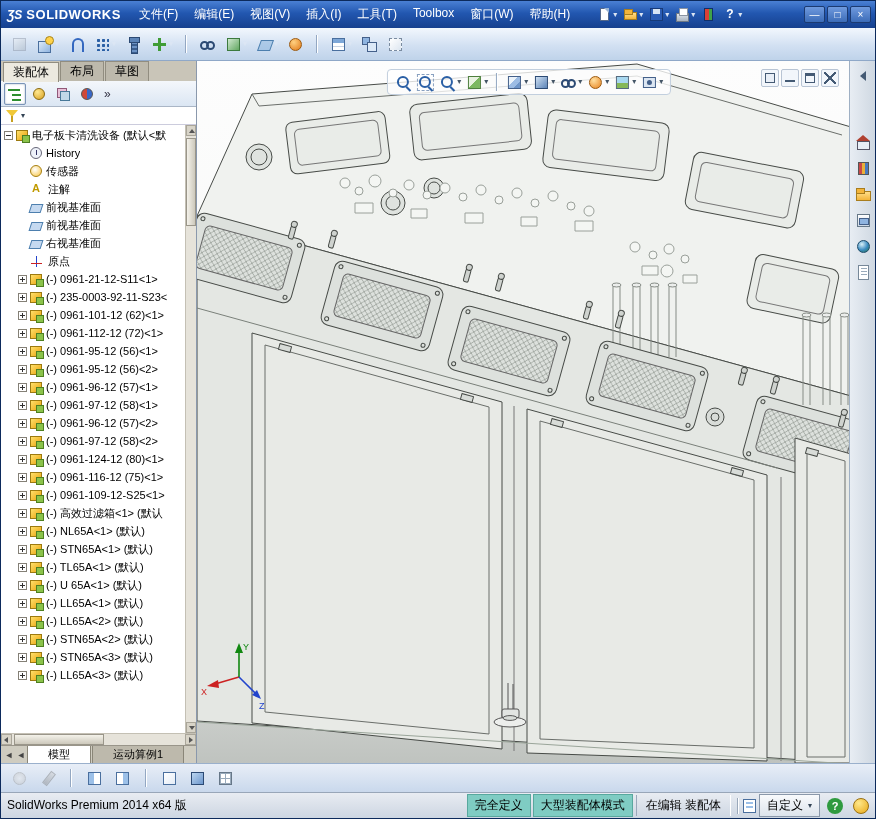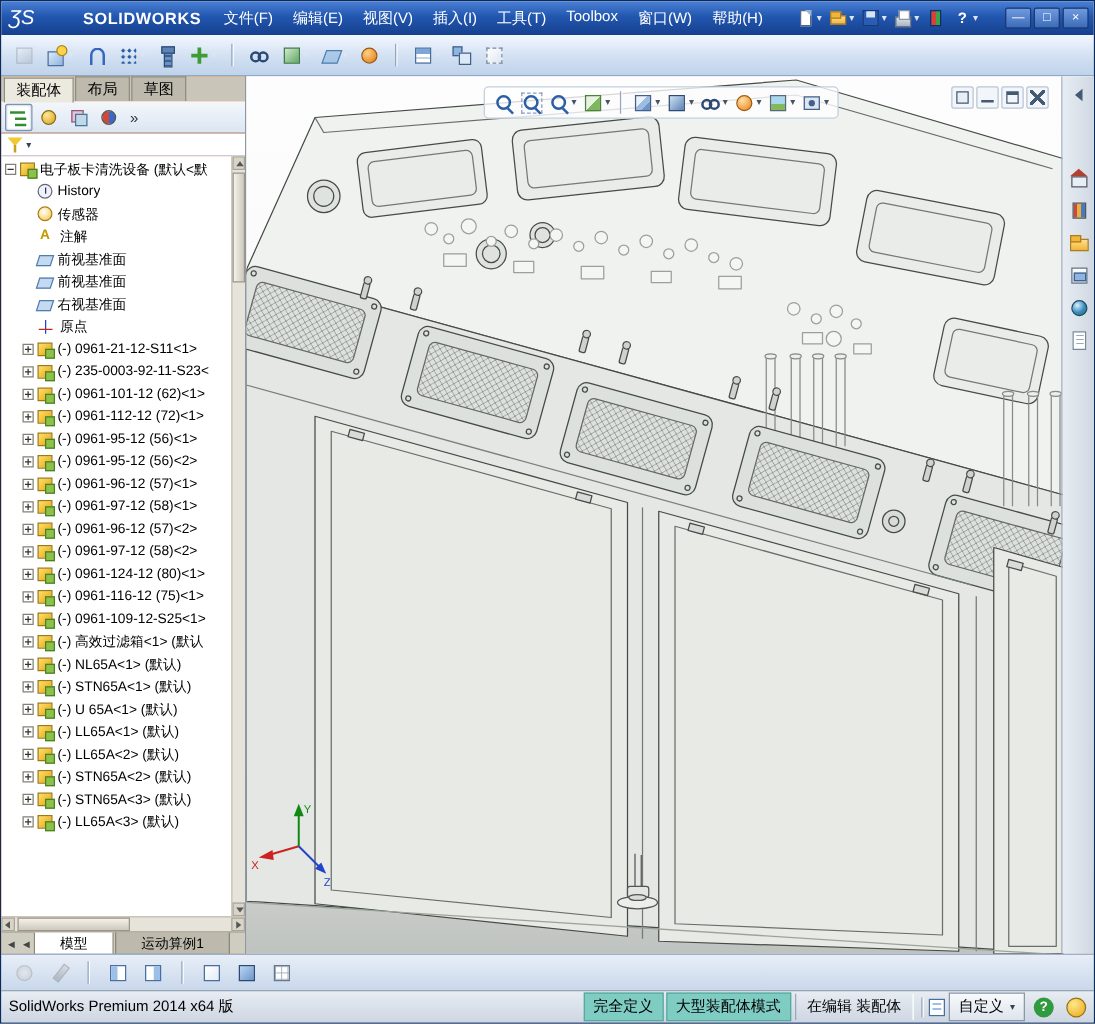--- a/index.html
+++ b/index.html
@@ -5,22 +5,22 @@
   html,body{margin:0;padding:0;background:#9aa4b2;}
   *{box-sizing:border-box;}
   .screen{position:relative;width:876px;height:819px;display:flex;flex-direction:column;
     font-family:"Liberation Sans","DejaVu Sans",sans-serif;font-size:12px;color:#000;
     border:1px solid #0c2a5c;background:#cfd8e4;overflow:hidden;}
 
   
   .titlebar{height:27px;flex:none;display:flex;align-items:center;padding:0 4px;
     background:linear-gradient(#4a80d4,#2257b0 45%,#16408e);color:#fff;}
   .logo{display:flex;align-items:baseline;gap:4px;margin:0 10px 0 2px;white-space:nowrap;}
-  .logo-mark{font-weight:normal;font-style:italic;font-size:16px;}
-  .logo-text{font-weight:bold;font-size:13px;letter-spacing:.5px;margin-left:35px;}
+  .logo-mark{font-weight:bold;font-style:italic;font-size:12px;}
+  .logo-text{font-weight:bold;font-size:13px;letter-spacing:.5px;}
   .menus{display:flex;}
   .menu{padding:3px 8px;cursor:default;white-space:nowrap;}
   .tb-quick{display:flex;align-items:center;margin-left:16px;}
   .qbtn{display:flex;align-items:center;padding:1px 2px;margin:0 1px;border-radius:2px;}
   .qbtn .icon{width:15px;height:15px;}
   .caret{font-size:8px;color:#dce6f4;margin-left:1px;line-height:1;}
   .win-controls{margin-left:auto;display:flex;}
   .wbtn{width:21px;height:17px;margin-left:2px;background:linear-gradient(#6f9ade,#3c6cb8);
     border:1px solid #1c3a70;color:#fff;font-size:10px;line-height:15px;text-align:center;border-radius:2px;}
 
@@ -518,20 +518,25 @@
               <span class="ti assembly-icon"></span>
               <span class="tlabel">(-) NL65A&lt;1&gt; (默认)</span>
             </div>
 
             <div class="tree-row lvl1">
               <span class="exp exp-plus"></span>
               <span class="ti assembly-icon"></span>
               <span class="tlabel">(-) STN65A&lt;1&gt; (默认)</span>
             </div>
 
+            <div class="tree-row lvl1">
+              <span class="exp exp-plus"></span>
+              <span class="ti assembly-icon"></span>
+              <span class="tlabel">(-) TL65A&lt;1&gt; (默认)</span>
+            </div>
 
             <div class="tree-row lvl1">
               <span class="exp exp-plus"></span>
               <span class="ti assembly-icon"></span>
               <span class="tlabel">(-) U 65A&lt;1&gt; (默认)</span>
             </div>
 
             <div class="tree-row lvl1">
               <span class="exp exp-plus"></span>
               <span class="ti assembly-icon"></span>

